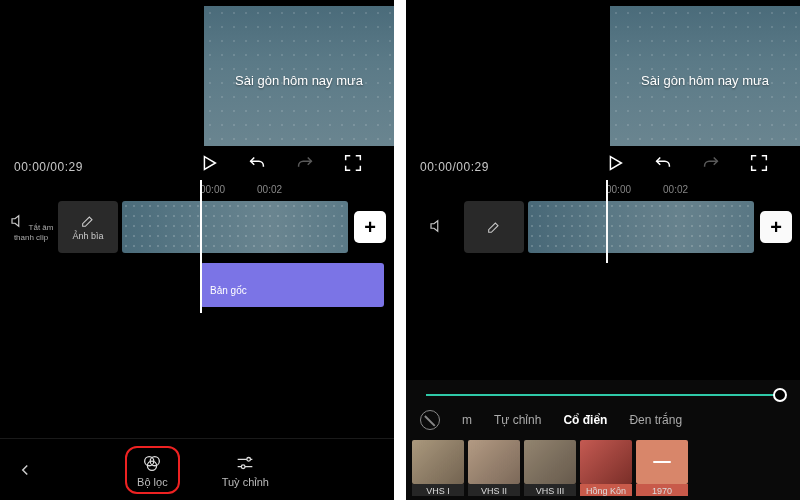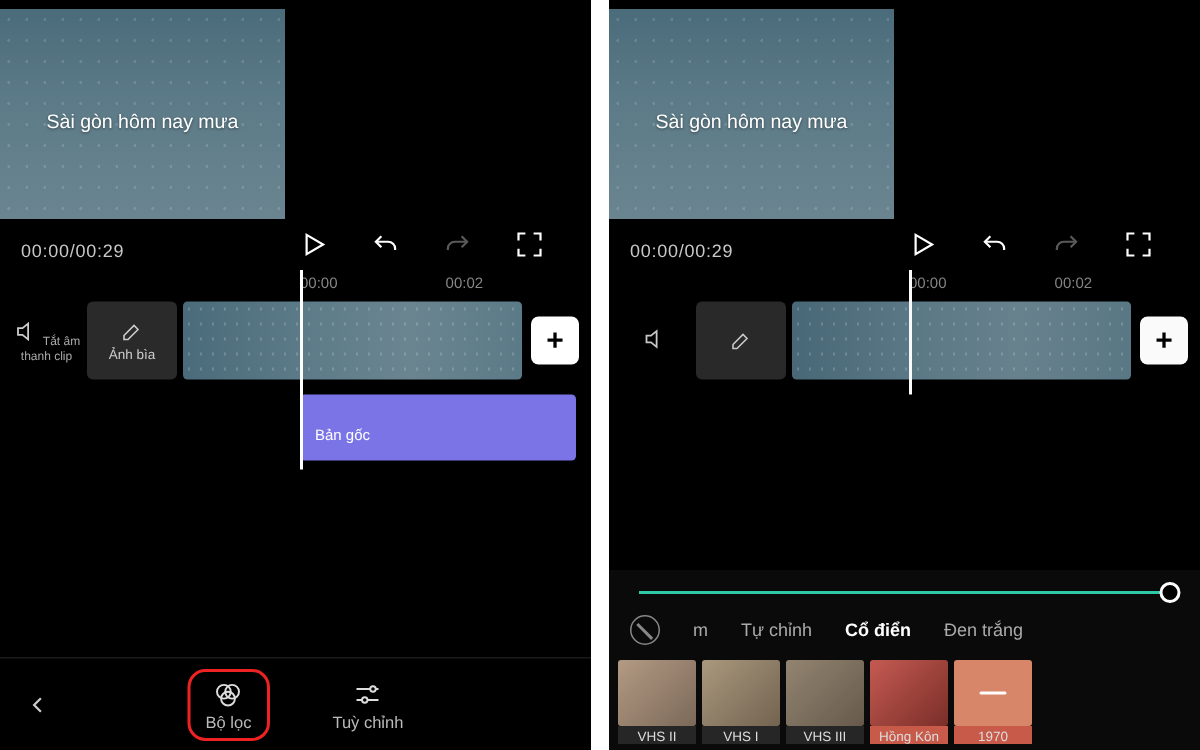--- a/index.html
+++ b/index.html
@@ -1,28 +1,28 @@
 <!DOCTYPE html>
 <html><head>
 <meta charset="utf-8">
 <style>
 * { margin: 0; padding: 0; box-sizing: border-box; }
 body { background: #fff; font-family: -apple-system, Arial, sans-serif; width: 800px; height: 500px; display: flex; gap: 12px; padding: 0; }
 .phone { background: #000; flex: 1; display: flex; flex-direction: column; color: #fff; overflow: hidden; position: relative; }
-.preview-area { display: flex; justify-content: flex-start; padding-top: 6px; border-radius: 13px; }
+.preview-area { display: flex; justify-content: flex-end; padding-top: 6px; border-radius: 13px; }
 .preview { width: 190px; height: 140px; background: linear-gradient(180deg, #4a6b7a 0%, #5b7a87 40%, #6a8590 100%); position: relative; overflow: hidden; }
 .preview .drops { position: absolute; inset: 0; background-image: radial-gradient(circle, rgba(255,255,255,.25) 1px, transparent 1px); background-size: 12px 14px; opacity: .55; }
 .preview .caption { position: absolute; left: 0; right: 0; top: 48%; text-align: center; font-size: 13px; font-weight: 500; text-shadow: 0 1px 2px rgba(0,0,0,.45); }
 .controls { display: flex; align-items: flex-end; gap: 26px; padding: 6px 30px 6px 14px; font-size: 11px; color: #c8c8c8; }
 .controls .time { flex: 0 0 auto; letter-spacing: .5px; font-size: 12px; }
 .controls .spacer { flex: 1; }
 .ico { width: 22px; height: 22px; display: inline-flex; align-items: center; justify-content: center; }
 .ico svg { width: 100%; height: 100%; }
 .redo.dim { opacity: .35; }
-.timeline-head { display: flex; gap: 72px; padding: 4px 0 2px 200px; font-size: 10px; color: #888; }
+.timeline-head { display: flex; gap: 32px; padding: 4px 0 2px 200px; font-size: 10px; color: #888; }
 .timeline-row { display: flex; align-items: center; gap: 4px; padding: 4px 8px; position: relative; justify-content: center; }
 .mute-col { width: 46px; text-align: center; font-size: 8px; color: #aaa; line-height: 1.2; }
 .mute-col .ico { margin: 0 auto 2px; width: 18px; height: 18px; }
 .cover-col { width: 60px; height: 52px; background: #2a2a2a; border-radius: 4px; display: flex; flex-direction: column; align-items: center; justify-content: center; font-size: 9px; color: #ccc; gap: 2px; }
 .cover-col .ico { width: 16px; height: 16px; }
 .clips { flex: 1; display: flex; align-items: center; height: 52px; position: relative; }
 .clip { height: 52px; background: linear-gradient(90deg, #4a6b7a, #5b7a87, #6a8590, #5b7a87); border-radius: 3px; flex: 1; margin-right: 6px; position: relative; overflow: hidden; }
 .clip::after { content: ""; position: absolute; inset: 0; background-image: radial-gradient(circle, rgba(255,255,255,.18) 1px, transparent 1px); background-size: 8px 10px; }
 .add-btn { width: 32px; height: 32px; background: #fff; color: #000; border-radius: 5px; display: flex; align-items: center; justify-content: center; font-size: 20px; font-weight: 600; }
 .playhead { position: absolute; left: 200px; top: 0; bottom: 0; width: 2px; background: #fff; z-index: 5; }
@@ -226,28 +226,28 @@
       </div>
     </div>
     <div class="filter-tabs">
       <span class="banish"></span>
       <span>m</span>
       <span>Tự chỉnh</span>
       <span class="active">Cổ điển</span>
       <span>Đen trắng</span>
     </div>
     <div class="filter-strip">
+      <div class="filter-thumb v1">
+          <div class="swatch"></div>
+          <div class="flabel">VHS I</div>
+        </div>
       <div class="filter-thumb v2">
           <div class="swatch"></div>
           <div class="flabel">VHS II</div>
         </div>
-      <div class="filter-thumb v1">
-          <div class="swatch"></div>
-          <div class="flabel">VHS I</div>
-        </div>
       <div class="filter-thumb v3">
           <div class="swatch"></div>
           <div class="flabel">VHS III</div>
         </div>
       <div class="filter-thumb hk">
           <div class="swatch"></div>
           <div class="flabel">Hồng Kôn</div>
         </div>
       <div class="filter-thumb yr">
           <div class="swatch"></div>

